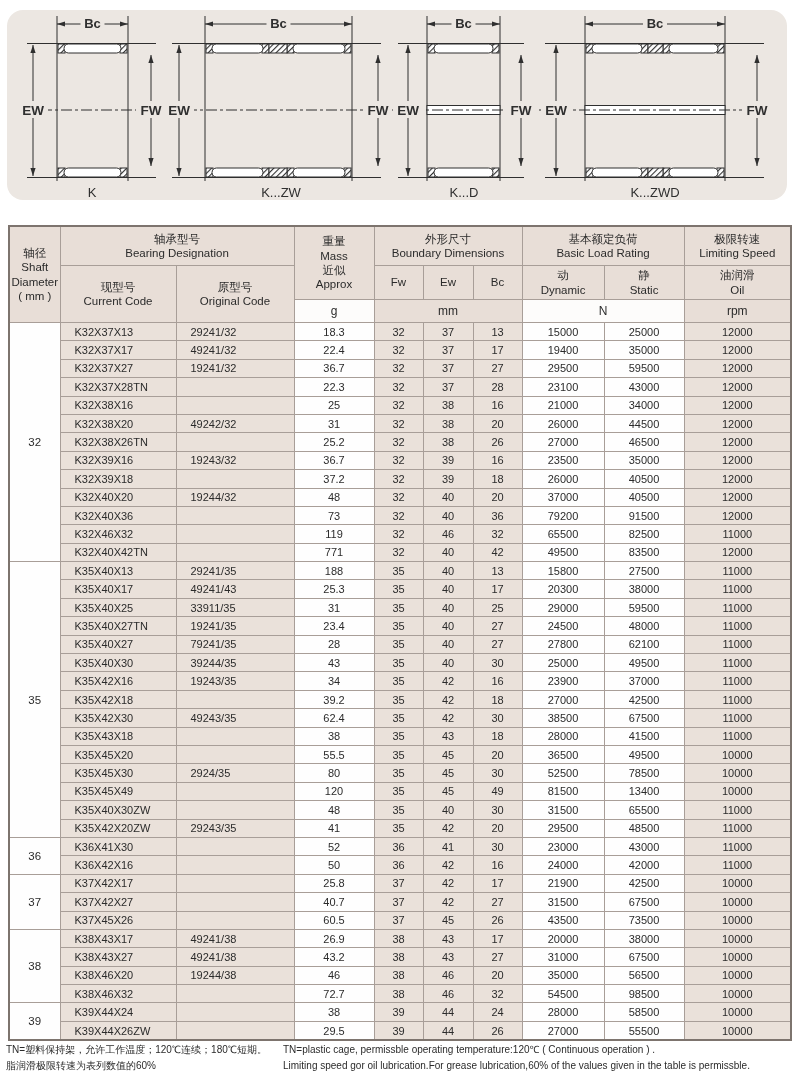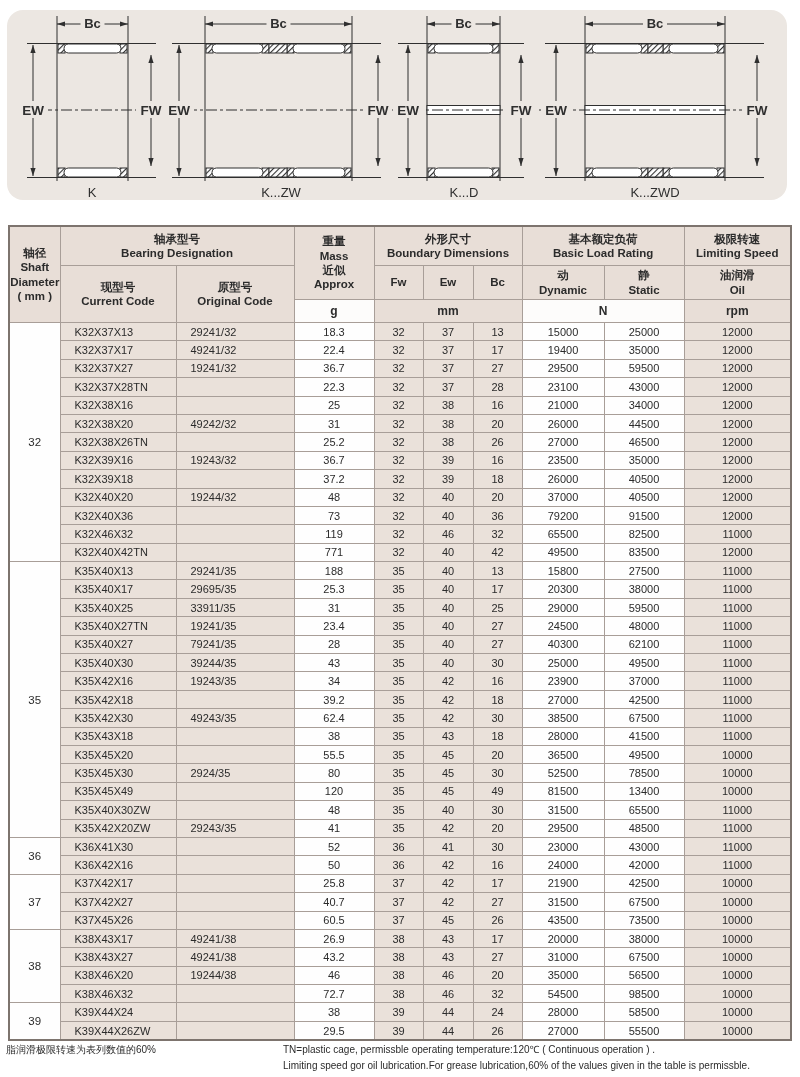--- a/index.html
+++ b/index.html
@@ -10,21 +10,21 @@
   
   .diagram-panel{position:absolute;left:7px;top:10px;width:780px;height:190px;
        background:#ece7e2;border-radius:16px;}
   .diagram-svg-wrap{position:absolute;left:0;top:0;width:800px;height:212px;}
 
   
   table.spec{position:absolute;left:8px;top:225px;width:784px;border-collapse:collapse;
        table-layout:fixed;}
   table.spec{border:2px solid #7d746e;}
   .spec th,.spec td{border:1px solid #a89e98;overflow:hidden;}
-  .spec thead th{background:#e8ded7;font-weight:bold;font-size:11.5px;line-height:1.25;
+  .spec thead th{background:#e8ded7;font-weight:normal;font-size:11.5px;line-height:1.25;
        white-space:pre-line;text-align:center;vertical-align:middle;padding:1px 0;}
   .spec thead tr.t1 th{height:36px;}
   .spec thead tr.t2 th{height:31px;}
   .spec thead tr.t3 th{height:20px;font-size:12px;}
   .spec td{height:17.4px;padding:0;font-size:11px;text-align:center;vertical-align:middle;
        background:#fefefe;white-space:nowrap;}
   .spec td.beige{background:#eae1da;}
   .spec td.code{text-align:left;padding-left:14px;}
   .spec td.shaft{background:#fefefe;font-size:11.5px;}
   .spec thead th.u-white{background:#fdfcfb;}
@@ -391,21 +391,21 @@
           <td class="">188</td>
           <td class="beige">35</td>
           <td class="beige">40</td>
           <td class="beige">13</td>
           <td class="">15800</td>
           <td class="">27500</td>
           <td class="beige">11000</td>
         </tr>
         <tr>
           <td class="code beige">K35X40X17</td>
-          <td class="code beige">29695/35</td>
+          <td class="code beige">49241/43</td>
           <td class="">25.3</td>
           <td class="beige">35</td>
           <td class="beige">40</td>
           <td class="beige">17</td>
           <td class="">20300</td>
           <td class="">38000</td>
           <td class="beige">11000</td>
         </tr>
         <tr>
           <td class="code beige">K35X40X25</td>
@@ -429,21 +429,21 @@
           <td class="">48000</td>
           <td class="beige">11000</td>
         </tr>
         <tr>
           <td class="code beige">K35X40X27</td>
           <td class="code beige">79241/35</td>
           <td class="">28</td>
           <td class="beige">35</td>
           <td class="beige">40</td>
           <td class="beige">27</td>
-          <td class="">40300</td>
+          <td class="">27800</td>
           <td class="">62100</td>
           <td class="beige">11000</td>
         </tr>
         <tr>
           <td class="code beige">K35X40X30</td>
           <td class="code beige">39244/35</td>
           <td class="">43</td>
           <td class="beige">35</td>
           <td class="beige">40</td>
           <td class="beige">30</td>
@@ -681,20 +681,21 @@
           <td class="beige">26</td>
           <td class="">27000</td>
           <td class="">55500</td>
           <td class="beige">10000</td>
         </tr>
       </tbody>
     </table>
 
   <div class="footnotes">
     <div class="note-cn">
+      <div>TN=塑料保持架，允许工作温度；120℃连续；180℃短期。</div>
       <div>脂润滑极限转速为表列数值的60%</div>
     </div>
     <div class="note-en">
       <div>TN=plastic cage, permissble operating temperature:120℃ ( Continuous operation ) .</div>
       <div>Limiting speed gor oil lubrication.For grease lubrication,60% of the values given in the table is permissble.</div>
     </div>
   </div>
 
 </div>
 

